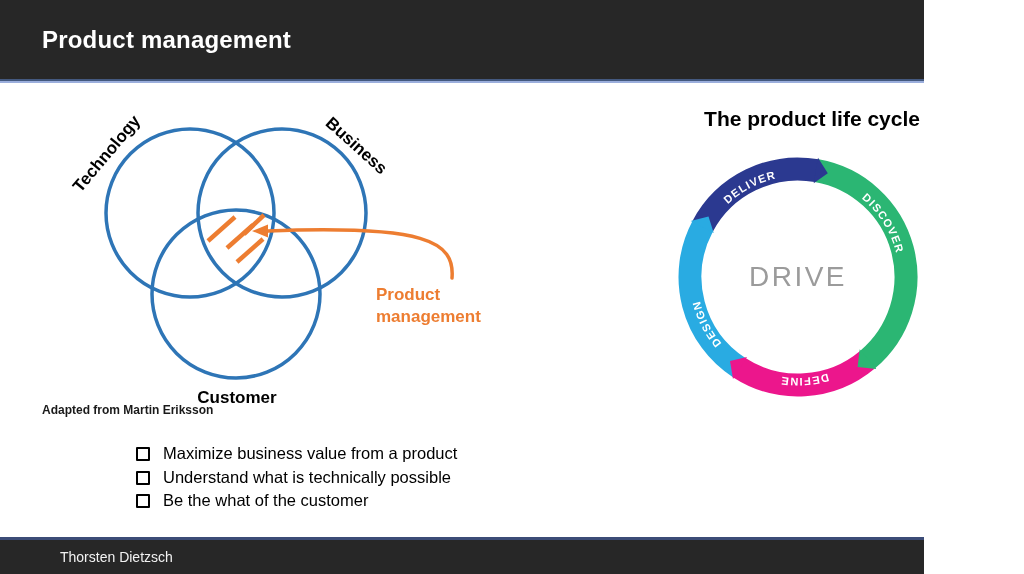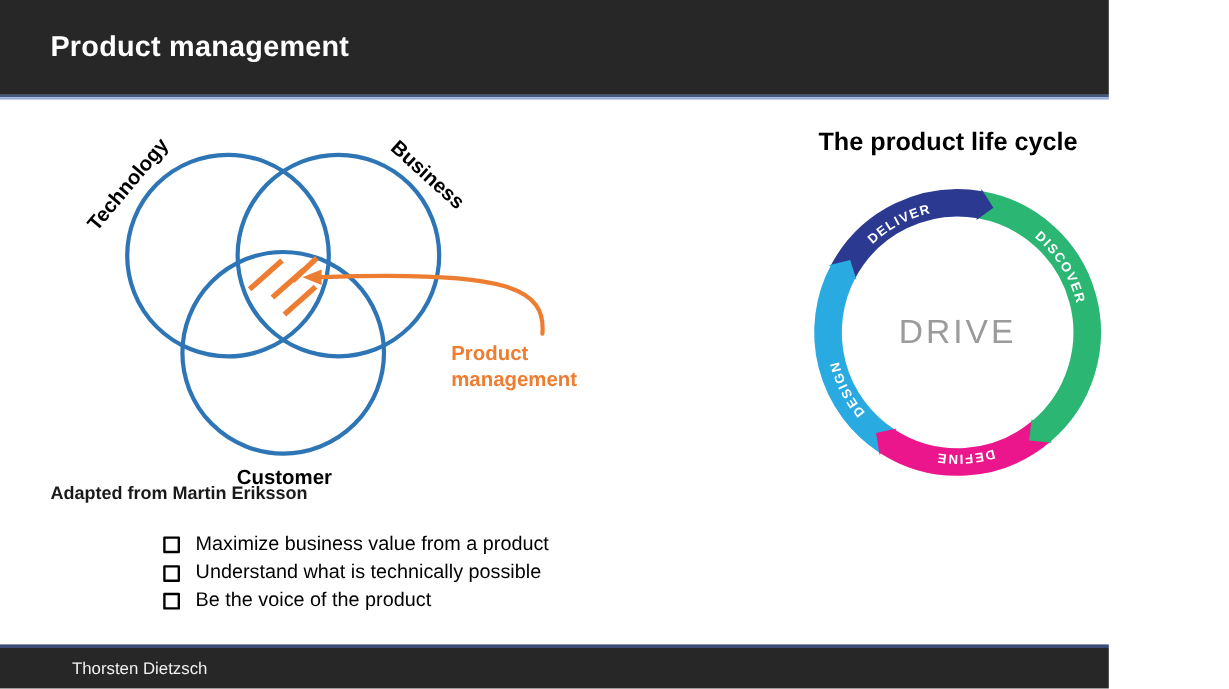--- a/index.html
+++ b/index.html
@@ -29,28 +29,28 @@
   .footer-event sup{font-size:10px;line-height:1;margin-left:1px;}
   .footer-event .year{margin-left:6px;}
   
   .venn-svg{position:absolute;left:40px;top:95px;}
   .venn-label{
     position:absolute;font-size:17px;font-weight:700;color:#000;white-space:nowrap;
   }
   .venn-label.tech{left:107px;top:154px;transform:translate(-50%,-50%) rotate(-50deg);}
   .venn-label.biz{left:356px;top:146px;transform:translate(-50%,-50%) rotate(42deg);}
   .venn-label.cust{left:237px;top:398px;transform:translate(-50%,-50%);}
-  .venn-credit{position:absolute;left:42px;top:403px;font-size:15px;font-weight:600;color:#1a1a1a;}
+  .venn-credit{position:absolute;left:42px;top:403px;font-size:12px;font-weight:600;color:#1a1a1a;}
   .venn-annotation{
     position:absolute;left:376px;top:284px;width:120px;
     font-size:17px;font-weight:700;color:var(--accent-orange);line-height:1.3;
   }
   
   .cycle-title{
-    position:absolute;left:660px;top:107px;width:260px;text-align:center;
+    position:absolute;left:660px;top:107px;width:260px;text-align:right;
     font-size:21px;font-weight:700;color:#000;
   }
   .ring-svg{position:absolute;left:668px;top:147px;}
   .ring-label{font-size:11px;font-weight:700;letter-spacing:1.5px;fill:#ffffff;}
   .drive-text{
     font-size:28px;letter-spacing:2.5px;fill:var(--drive-gray);
     text-anchor:middle;font-weight:400;
   }
   
   .bullets{position:absolute;display:flex;flex-direction:column;}
@@ -129,21 +129,21 @@
     <div class="bullet-item">
       <span class="bullet-square"></span>
       <span>Maximize business value from a product</span>
     </div>
     <div class="bullet-item">
       <span class="bullet-square"></span>
       <span>Understand what is technically possible</span>
     </div>
     <div class="bullet-item">
       <span class="bullet-square"></span>
-      <span>Be the voice of the product</span>
+      <span>Be the what of the customer</span>
     </div>
   </div>
 
 
   <div class="footer-line"></div>
   <div class="footer">
     <div class="footer-author">Thorsten Dietzsch</div>
     <div class="footer-event">
         <sup>rd</sup>
         <span class="year">2017</span>

